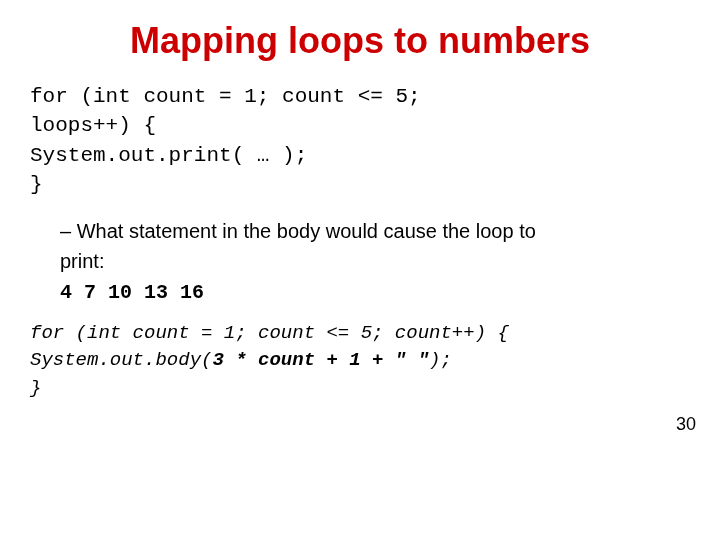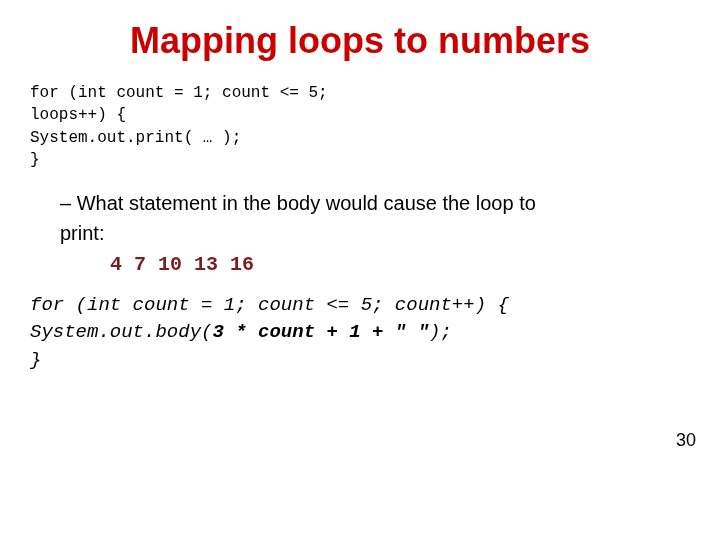--- a/index.html
+++ b/index.html
@@ -29,58 +29,57 @@
       text-align: center;
       color: #cc0000;
       font-size: 36px;
       font-weight: bold;
       margin-bottom: 20px;
       font-family: Arial, Helvetica, sans-serif;
     }
 
     .code-block {
       font-family: 'Courier New', Courier, monospace;
-      font-size: 16px;
+      font-size: 21px;
       color: #000000;
       line-height: 1.4;
       margin-bottom: 16px;
     }
 
     .bullet-section {
       margin: 10px 0 10px 30px;
       font-size: 20px;
       color: #000000;
       line-height: 1.5;
     }
 
     .numbers-line {
       font-family: 'Courier New', Courier, monospace;
       font-size: 20px;
       font-weight: bold;
-      color: #7f1d1d;
-      margin-left: 50px;
+      color: #000000;
       margin-top: 2px;
     }
 
     .code-block2 {
       font-family: 'Courier New', Courier, monospace;
       font-size: 19px;
       color: #000000;
       line-height: 1.45;
       margin-top: 12px;
       font-style: italic;
     }
 
     .bold-code {
       font-weight: bold;
     }
 
     .page-number {
       position: absolute;
-      bottom: 12px;
+      bottom: 28px;
       right: 24px;
       font-size: 18px;
       color: #000000;
     }
   </style>
 </head>
 <body>
 
 <div class="slide-container">
 

